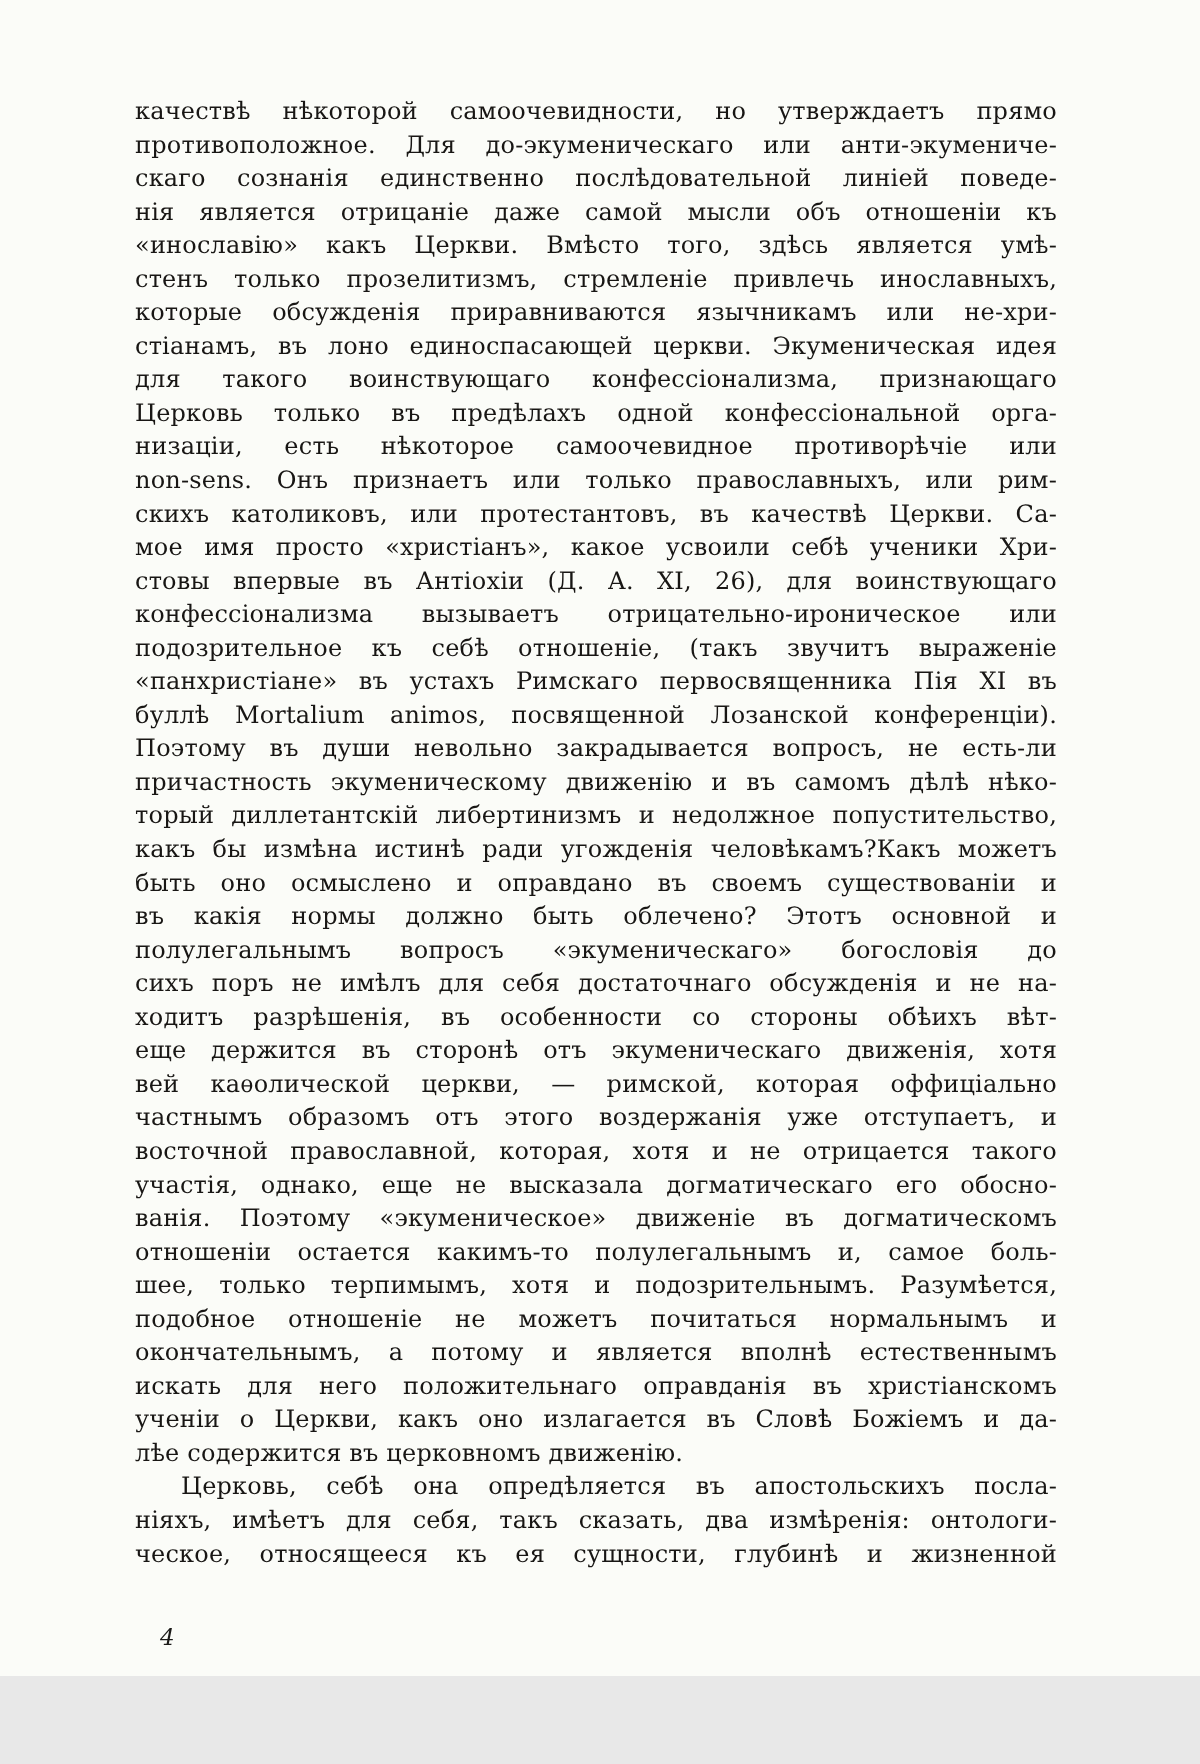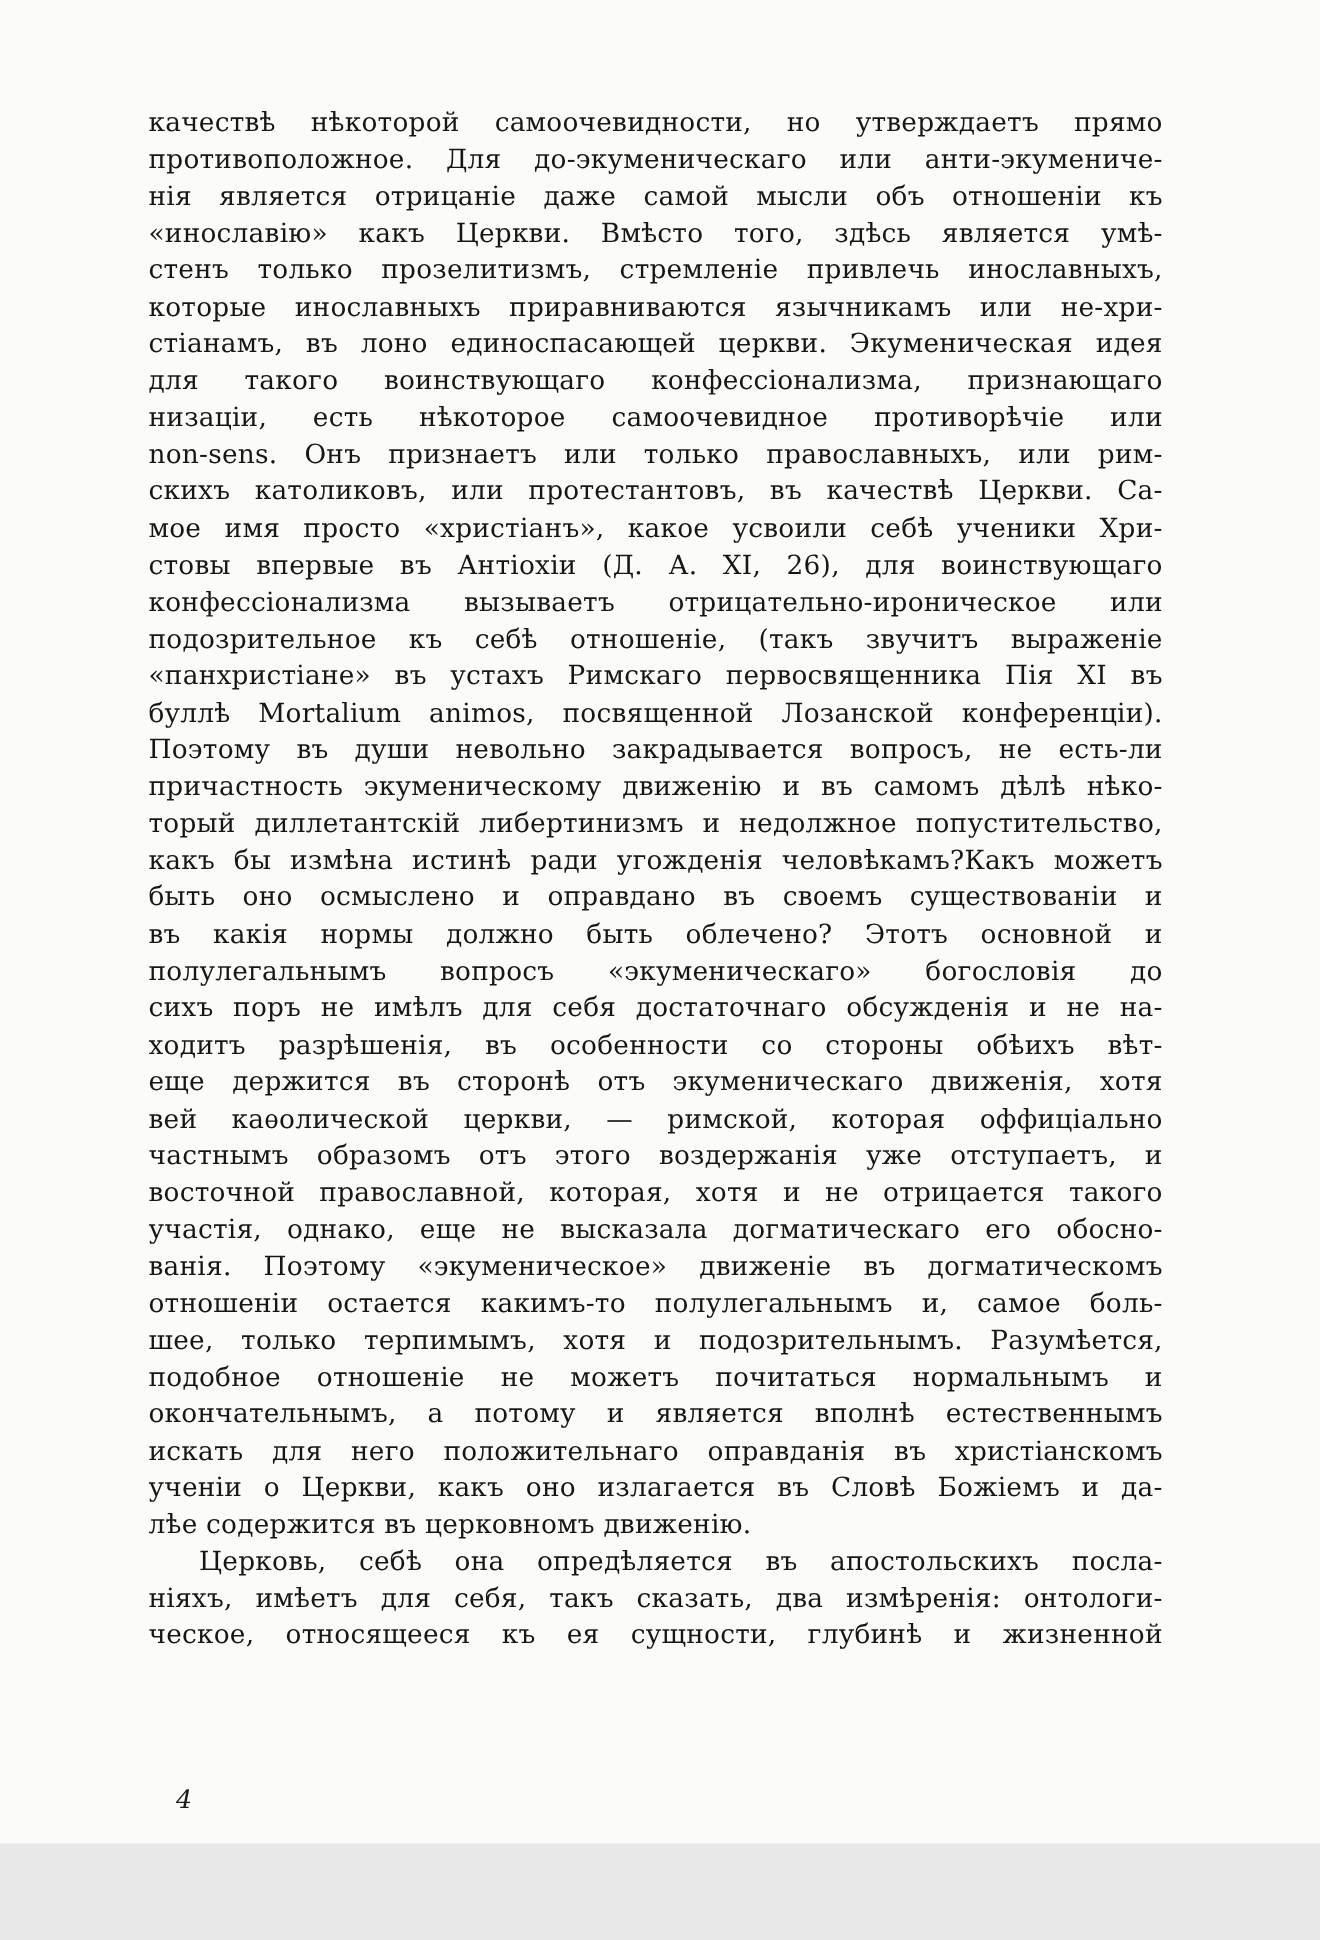--- a/index.html
+++ b/index.html
@@ -60,26 +60,28 @@
     text-align: left;
   }
 </style>
 </head>
 <body>
 
 <div class="page">
   <main class="text-block">
       <div class="line">качествѣ нѣкоторой самоочевидности, но утверждаетъ прямо</div>
       <div class="line">противоположное. Для до-экуменическаго или анти-экумениче-</div>
+      <div class="line">скаго сознанія единственно послѣдовательной линіей поведе-</div>
       <div class="line">нія является отрицаніе даже самой мысли объ отношеніи къ</div>
       <div class="line">«инославію» какъ Церкви. Вмѣсто того, здѣсь является умѣ-</div>
       <div class="line">стенъ только прозелитизмъ, стремленіе привлечь инославныхъ,</div>
-      <div class="line">которые инославныхъ приравниваются язычникамъ или не-хри-</div>
+      <div class="line">которые обсужденія приравниваются язычникамъ или не-хри-</div>
       <div class="line">стіанамъ, въ лоно единоспасающей церкви. Экуменическая идея</div>
       <div class="line">для такого воинствующаго конфессіонализма, признающаго</div>
+      <div class="line">Церковь только въ предѣлахъ одной конфессіональной орга-</div>
       <div class="line">низаціи, есть нѣкоторое самоочевидное противорѣчіе или</div>
       <div class="line">non-sens. Онъ признаетъ или только православныхъ, или рим-</div>
       <div class="line">скихъ католиковъ, или протестантовъ, въ качествѣ Церкви. Са-</div>
       <div class="line">мое имя просто «христіанъ», какое усвоили себѣ ученики Хри-</div>
       <div class="line">стовы впервые въ Антіохіи (Д. А. XI, 26), для воинствующаго</div>
       <div class="line">конфессіонализма вызываетъ отрицательно-ироническое или</div>
       <div class="line">подозрительное къ себѣ отношеніе, (такъ звучитъ выраженіе</div>
       <div class="line">«панхристіане» въ устахъ Римскаго первосвященника Пія XI въ</div>
       <div class="line">буллѣ Mortalium animos, посвященной Лозанской конференціи).</div>
       <div class="line">Поэтому въ души невольно закрадывается вопросъ, не есть-ли</div>

